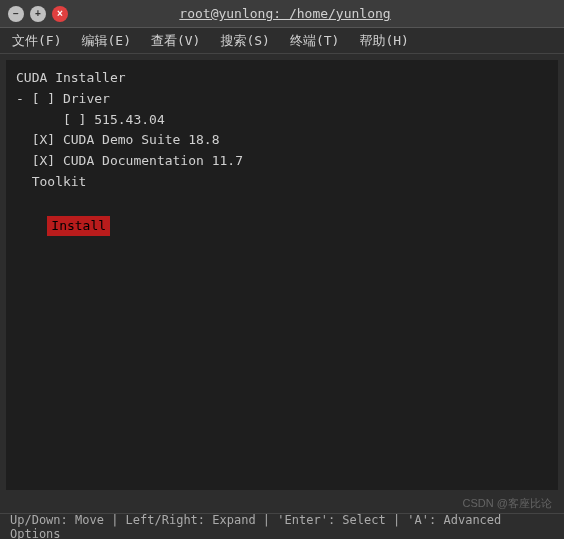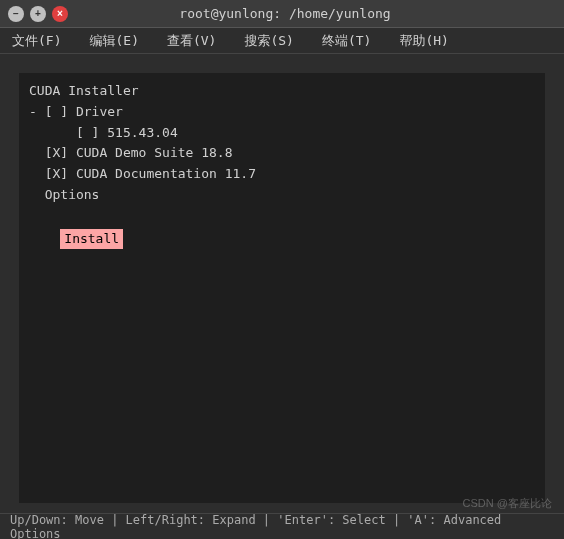--- a/index.html
+++ b/index.html
@@ -19,20 +19,21 @@
       align-items: center;
       justify-content: space-between;
       padding: 0 8px;
       border-bottom: 1px solid #555;
     }
     .title-bar-text {
       color: #d0d0d0;
       font-size: 13px;
       flex: 1;
       text-align: center;
+      text-decoration: underline;
     }
     .title-bar-buttons {
       display: flex;
       gap: 6px;
     }
     .tb-btn {
       width: 16px;
       height: 16px;
       border-radius: 50%;
       border: none;
@@ -48,48 +49,48 @@
     .tb-btn.maximize { background: #c0c0c0; }
     .tb-btn.close    { background: #e04040; color: #fff; }
 
     
     .menu-bar {
       background: #2d2d2d;
       height: 26px;
       display: flex;
       align-items: center;
       padding: 0 4px;
-      gap: 12px;
+      gap: 4px;
       border-bottom: 1px solid #444;
     }
     .menu-item {
       color: #d0d0d0;
       font-size: 13px;
       padding: 2px 8px;
       cursor: pointer;
       border-radius: 3px;
     }
 
     
     .terminal {
       background: #1e1e1e;
-      margin: 19px;
+      margin: 6px;
       padding: 8px 10px;
       height: 430px;
       color: #d0d0d0;
       font-size: 13px;
       line-height: 1.6;
       overflow: hidden;
     }
 
     .line { white-space: pre; }
 
     .install-btn {
       display: inline-block;
-      background: #fca5a5;
+      background: #b91c1c;
       color: #000;
       padding: 0 4px;
       margin-top: 2px;
     }
 
     
     .status-bar {
       position: absolute;
       bottom: 0;
       left: 0;
@@ -138,21 +139,21 @@
   <span class="menu-item">终端(T)</span>
   <span class="menu-item">帮助(H)</span>
 </div>
 
 <div class="terminal">
   <div class="line">CUDA Installer</div>
   <div class="line">- [ ] Driver</div>
   <div class="line">      [ ] 515.43.04</div>
   <div class="line">  [X] CUDA Demo Suite 18.8</div>
   <div class="line">  [X] CUDA Documentation 11.7</div>
-  <div class="line">  Options</div>
+  <div class="line">  Toolkit</div>
   <div class="line">
     <span class="install-btn">Install</span>
   </div>
 </div>
 
 <div class="watermark">
   <div>CSDN @客座比论</div>
 </div>
 
 <div class="status-bar">

